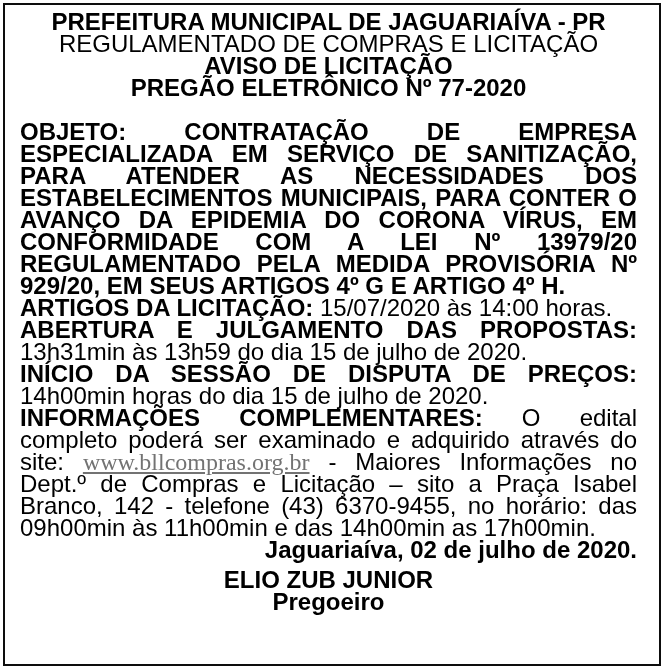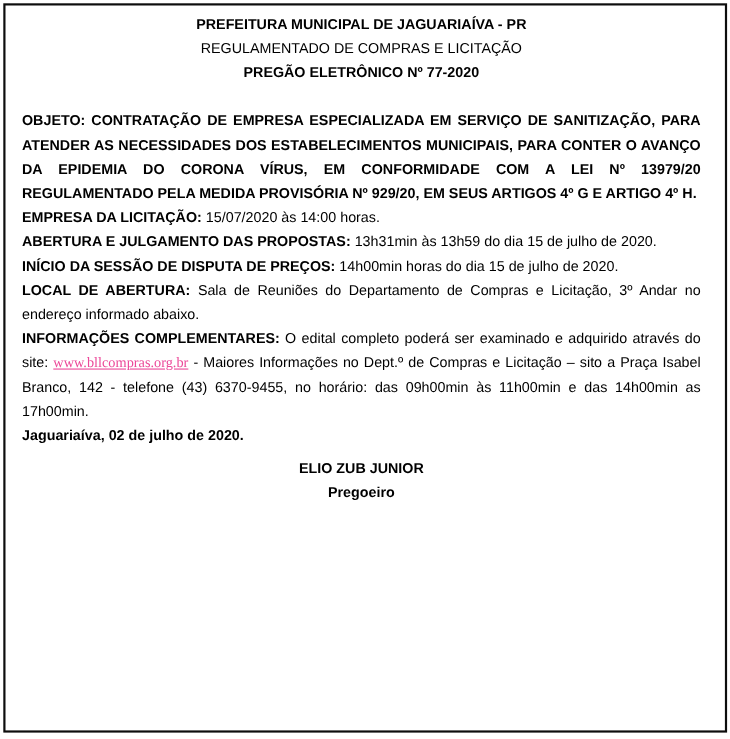--- a/index.html
+++ b/index.html
@@ -19,73 +19,73 @@
     left: 3px;
     top: 3px;
     width: 654px;
     height: 659px;
     border: 2px solid #0d0d0d;
     background: #ffffff;
     box-sizing: content-box;
   }
   .doc {
     padding: 6px 22px 0 15px;
-    font-size: 13px;
+    font-size: 24px;
     line-height: 22px;
   }
   .doc-header {
     text-align: center;
     margin-bottom: 22px;
   }
   .doc-header .line { white-space: nowrap; }
   .bold { font-weight: bold; }
   p.para {
     margin: 0;
     text-align: justify;
   }
   p.objeto { font-weight: bold; }
   .label { font-weight: bold; }
   .site-link {
     font-family: "Liberation Serif", "DejaVu Serif", serif;
     text-decoration: underline;
-    color: #ec4899;
+    color: #737373;
   }
   .date-line {
-    text-align: left;
+    text-align: right;
     font-weight: bold;
     margin: 0;
   }
   .signature {
     margin-top: 8px;
     text-align: center;
     font-weight: bold;
   }
 </style>
 </head>
 <body>
 
 <div class="sheet">
   <div class="doc">
 
     <div class="doc-header">
       <div class="line bold">PREFEITURA MUNICIPAL DE JAGUARIAÍVA - PR</div>
       <div class="line">REGULAMENTADO DE COMPRAS E LICITAÇÃO</div>
+      <div class="line bold">AVISO DE LICITAÇÃO</div>
       <div class="line bold">PREGÃO ELETRÔNICO Nº 77-2020</div>
     </div>
 
     <p class="para objeto">OBJETO: CONTRATAÇÃO DE EMPRESA ESPECIALIZADA EM SERVIÇO DE SANITIZAÇÃO, PARA ATENDER AS NECESSIDADES DOS ESTABELECIMENTOS MUNICIPAIS, PARA CONTER O AVANÇO DA EPIDEMIA DO CORONA VÍRUS, EM CONFORMIDADE COM A LEI Nº 13979/20 REGULAMENTADO PELA MEDIDA PROVISÓRIA Nº 929/20, EM SEUS ARTIGOS 4º G E ARTIGO 4º H.</p>
 
-    <p class="para"><span class="label">EMPRESA DA LICITAÇÃO:</span> <span>15/07/2020 às 14:00 horas.</span></p>
+    <p class="para"><span class="label">ARTIGOS DA LICITAÇÃO:</span> <span>15/07/2020 às 14:00 horas.</span></p>
 
 
     <p class="para"><span class="label">ABERTURA E JULGAMENTO DAS PROPOSTAS:</span> <span>13h31min às 13h59 do dia 15 de julho de 2020.</span></p>
 
     <p class="para"><span class="label">INÍCIO DA SESSÃO DE DISPUTA DE PREÇOS:</span> <span>14h00min horas do dia 15 de julho de 2020.</span></p>
 
-    <p class="para"><span class="label">LOCAL DE ABERTURA:</span> <span>Sala de Reuniões do Departamento de Compras e Licitação, 3º Andar no endereço informado abaixo.</span></p>
 
     <p class="para"><span class="label">INFORMAÇÕES COMPLEMENTARES:</span> <span>O edital completo poderá ser examinado e adquirido através do site:</span> <a class="site-link">www.bllcompras.org.br</a> <span>- Maiores Informações no Dept.º de Compras e Licitação – sito a Praça Isabel Branco, 142 - telefone (43) 6370-9455, no horário: das 09h00min às 11h00min e das 14h00min as 17h00min.</span></p>
 
     <p class="date-line">Jaguariaíva, 02 de julho de 2020.</p>
 
     <div class="signature">
       <div>ELIO ZUB JUNIOR</div>
       <div>Pregoeiro</div>
     </div>
 

